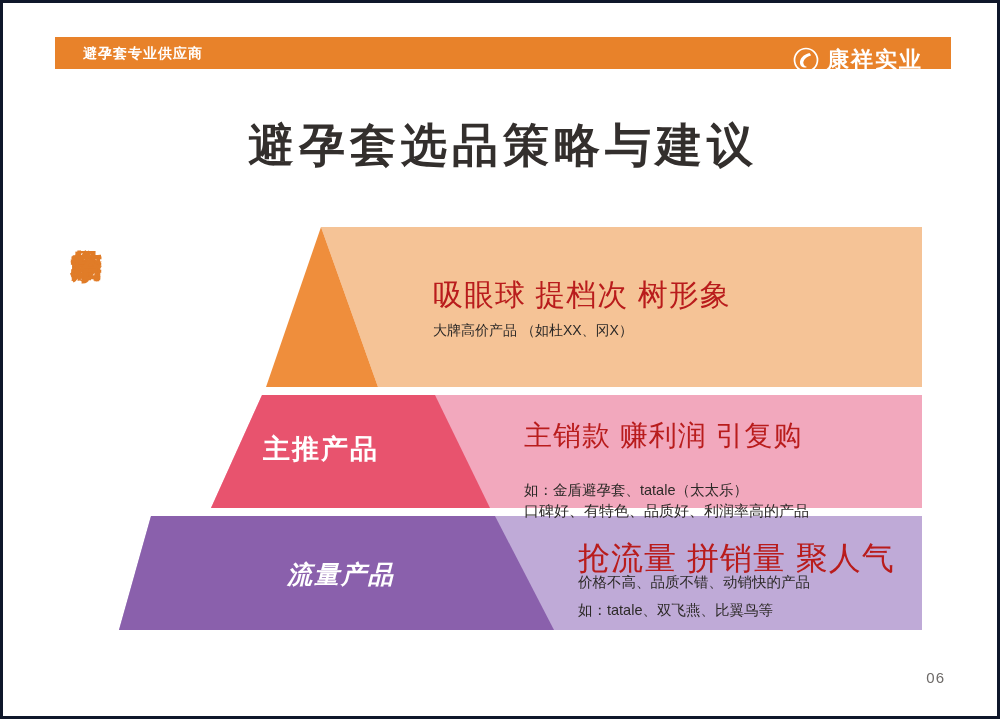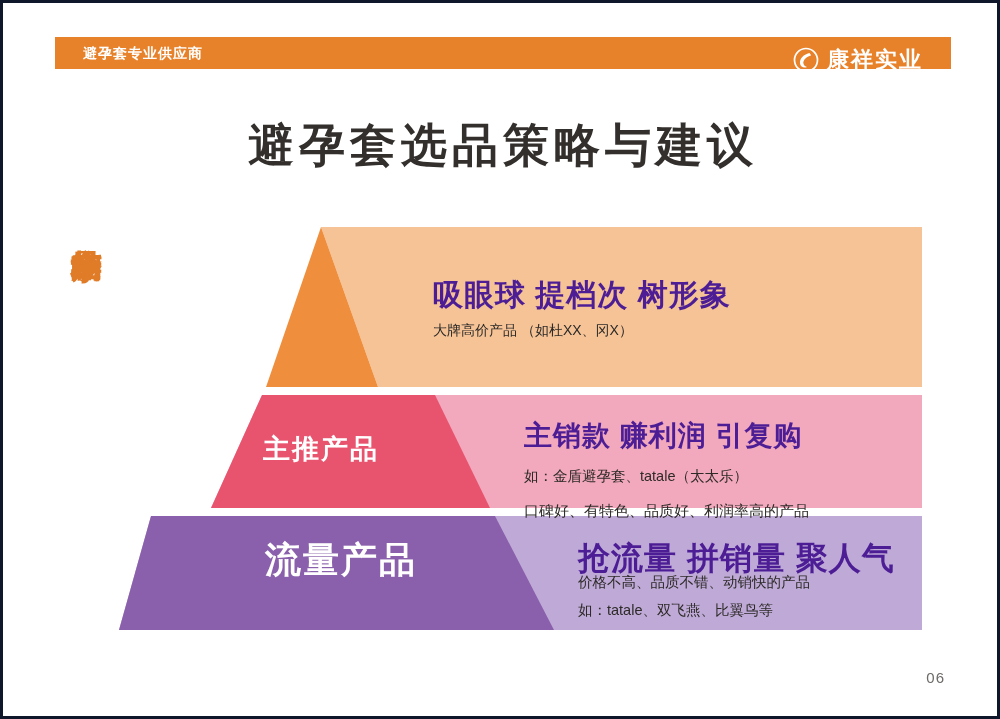--- a/index.html
+++ b/index.html
@@ -108,43 +108,43 @@
   }
   .tier-name {
     position: absolute;
     color: #ffffff;
     font-weight: 700;
     white-space: nowrap;
     text-align: center;
   }
   .tier-head {
     position: absolute;
-    color: #4c1d95;
-    font-weight: 700;
+    color: #b91c1c;
+    font-weight: 400;
     white-space: nowrap;
   }
   .tier-sub {
     position: absolute;
     color: #2d2a28;
     white-space: nowrap;
   }
 
   
   .t1-name  { left: 262px; top: 298px; width: 112px; font-size: 26px; line-height: 35px; }
   .t1-head  { left: 430px; top: 272px; font-size: 30px; letter-spacing: 1px; }
   .t1-sub   { left: 430px; top: 319px; font-size: 14px; letter-spacing: 0px; }
 
   
   .t2-name  { left: 228px; top: 428px; width: 180px; font-size: 27px; line-height: 36px; letter-spacing: 2px; }
   .t2-head  { left: 521px; top: 414px; font-size: 28px; letter-spacing: 1px; }
   .t2-sub-a { left: 521px; top: 451px; font-size: 15px; margin-top: 48px; }
-  .t2-sub-b { left: 521px; top: 464px; font-size: 14.5px; }
-
-  
-  .t3-name  { left: 248px; top: 539px; width: 180px; font-size: 36px; line-height: 36px; letter-spacing: 2px; }
+  .t2-sub-b { left: 521px; top: 478px; font-size: 14.5px; }
+
+  
+  .t3-name  { left: 248px; top: 553px; width: 180px; font-size: 25px; line-height: 36px; letter-spacing: 2px; font-style: italic; }
   .t3-head  { left: 575px; top: 534px; font-size: 32px; letter-spacing: 1px; }
   .t3-sub-a { left: 575px; top: 570px; font-size: 14.5px; }
   .t3-sub-b { left: 575px; top: 598px; font-size: 14.5px; }
 
   
   .page-number {
     position: absolute;
     right: 52px;
     top: 665px;
     font-size: 15px;

